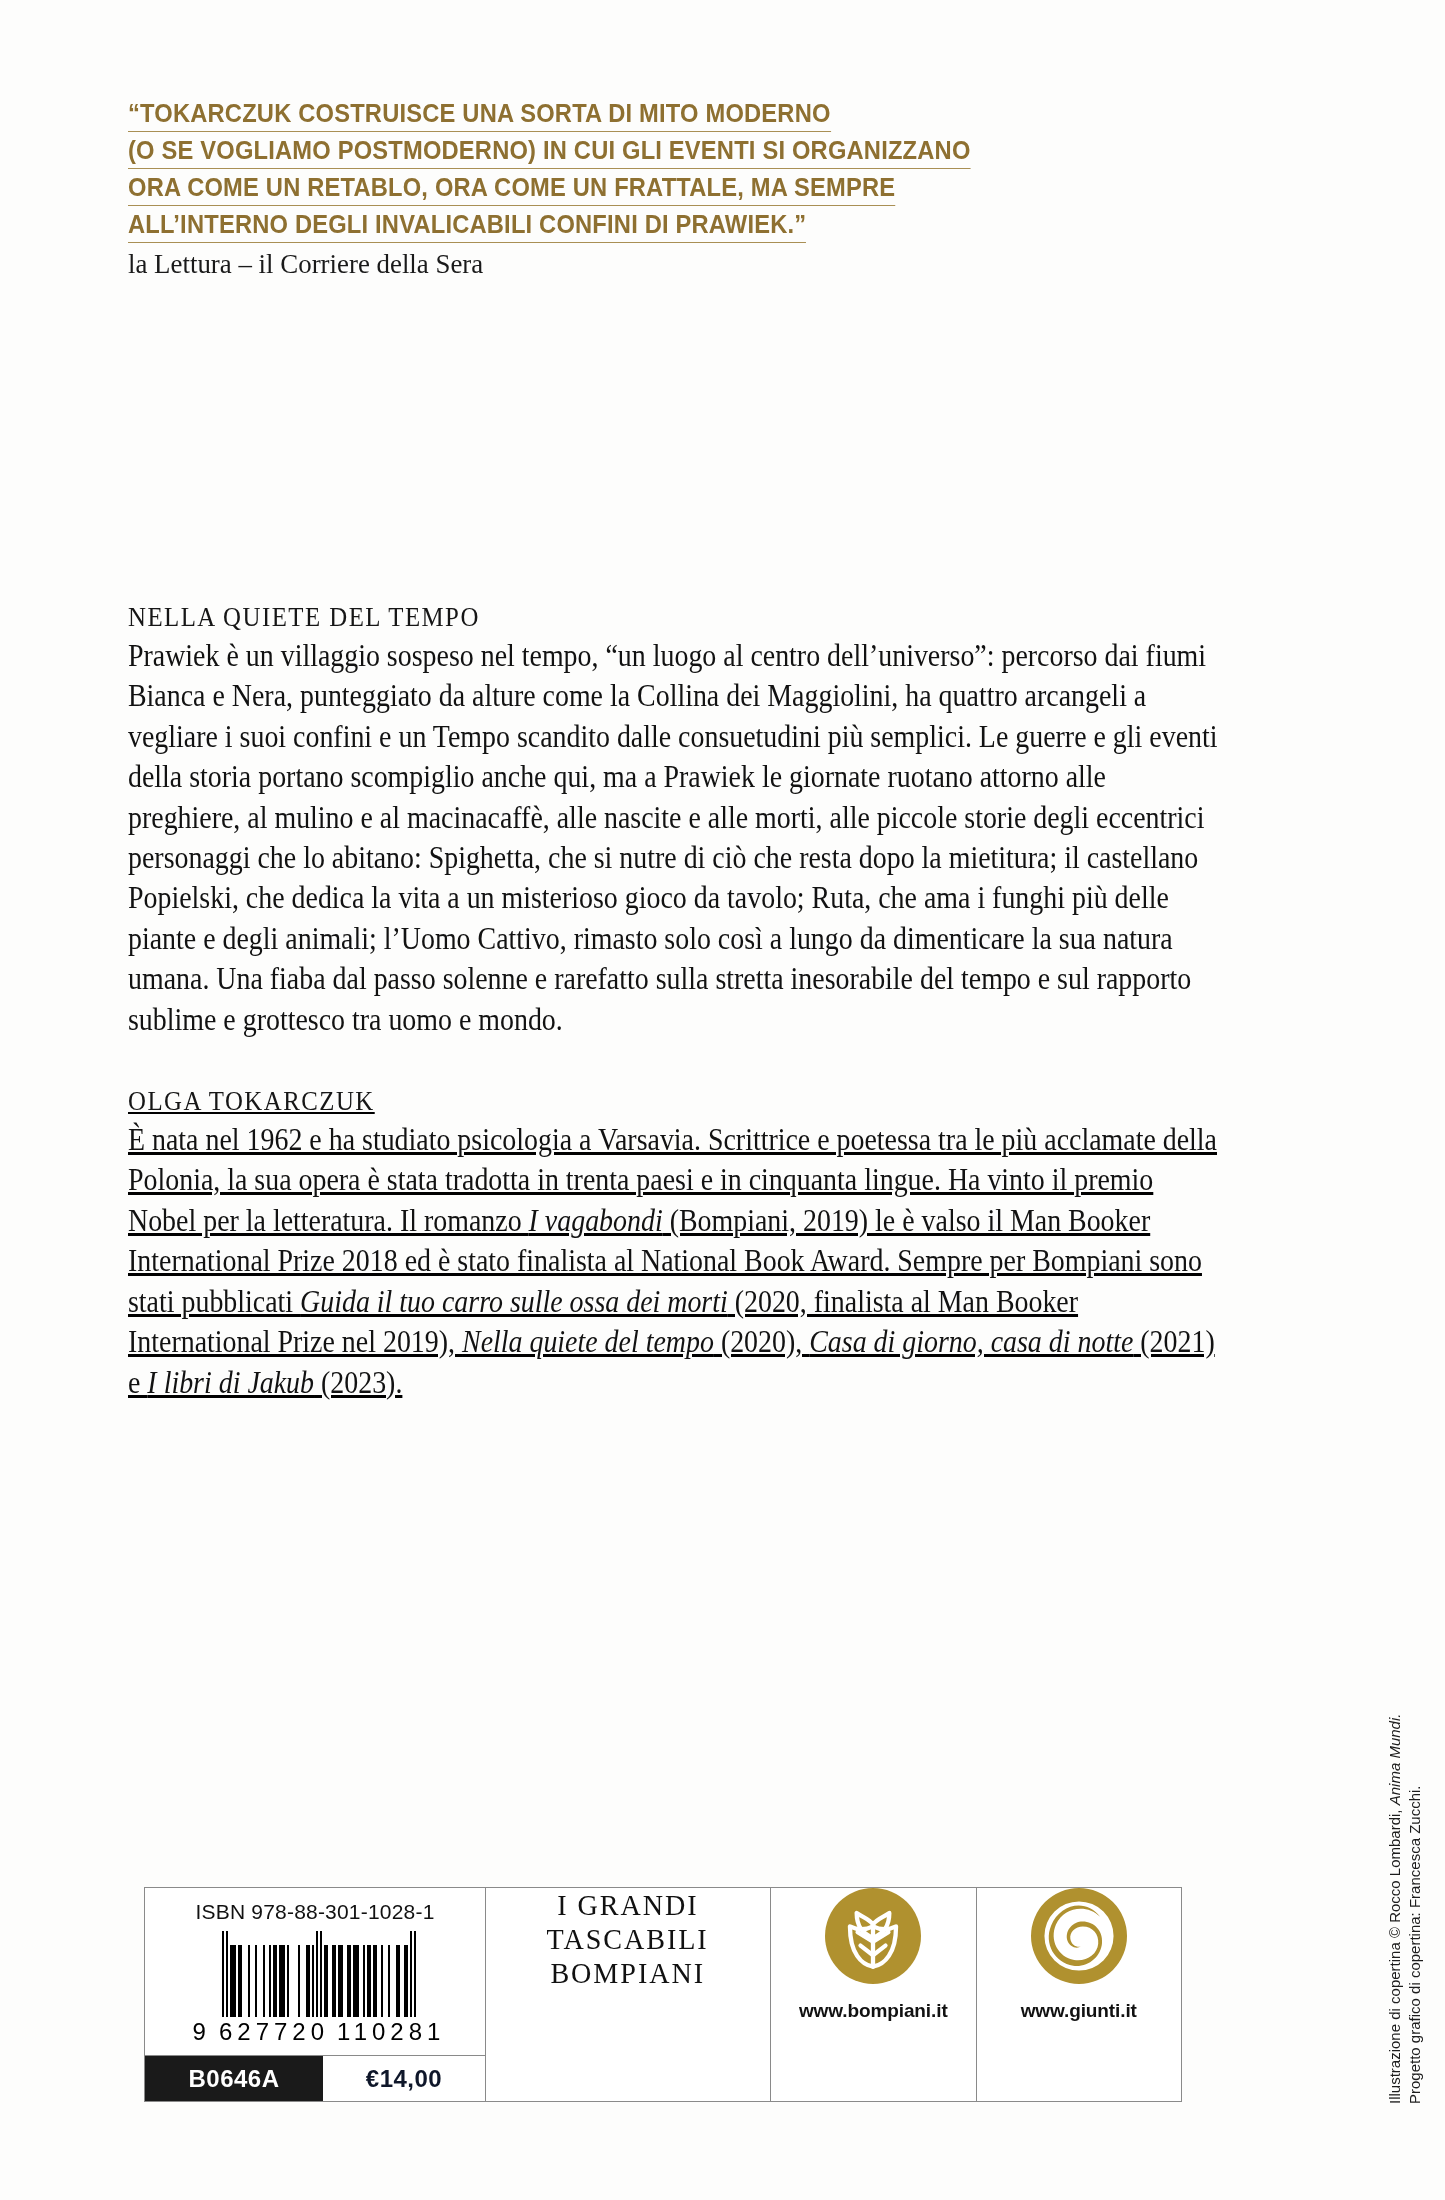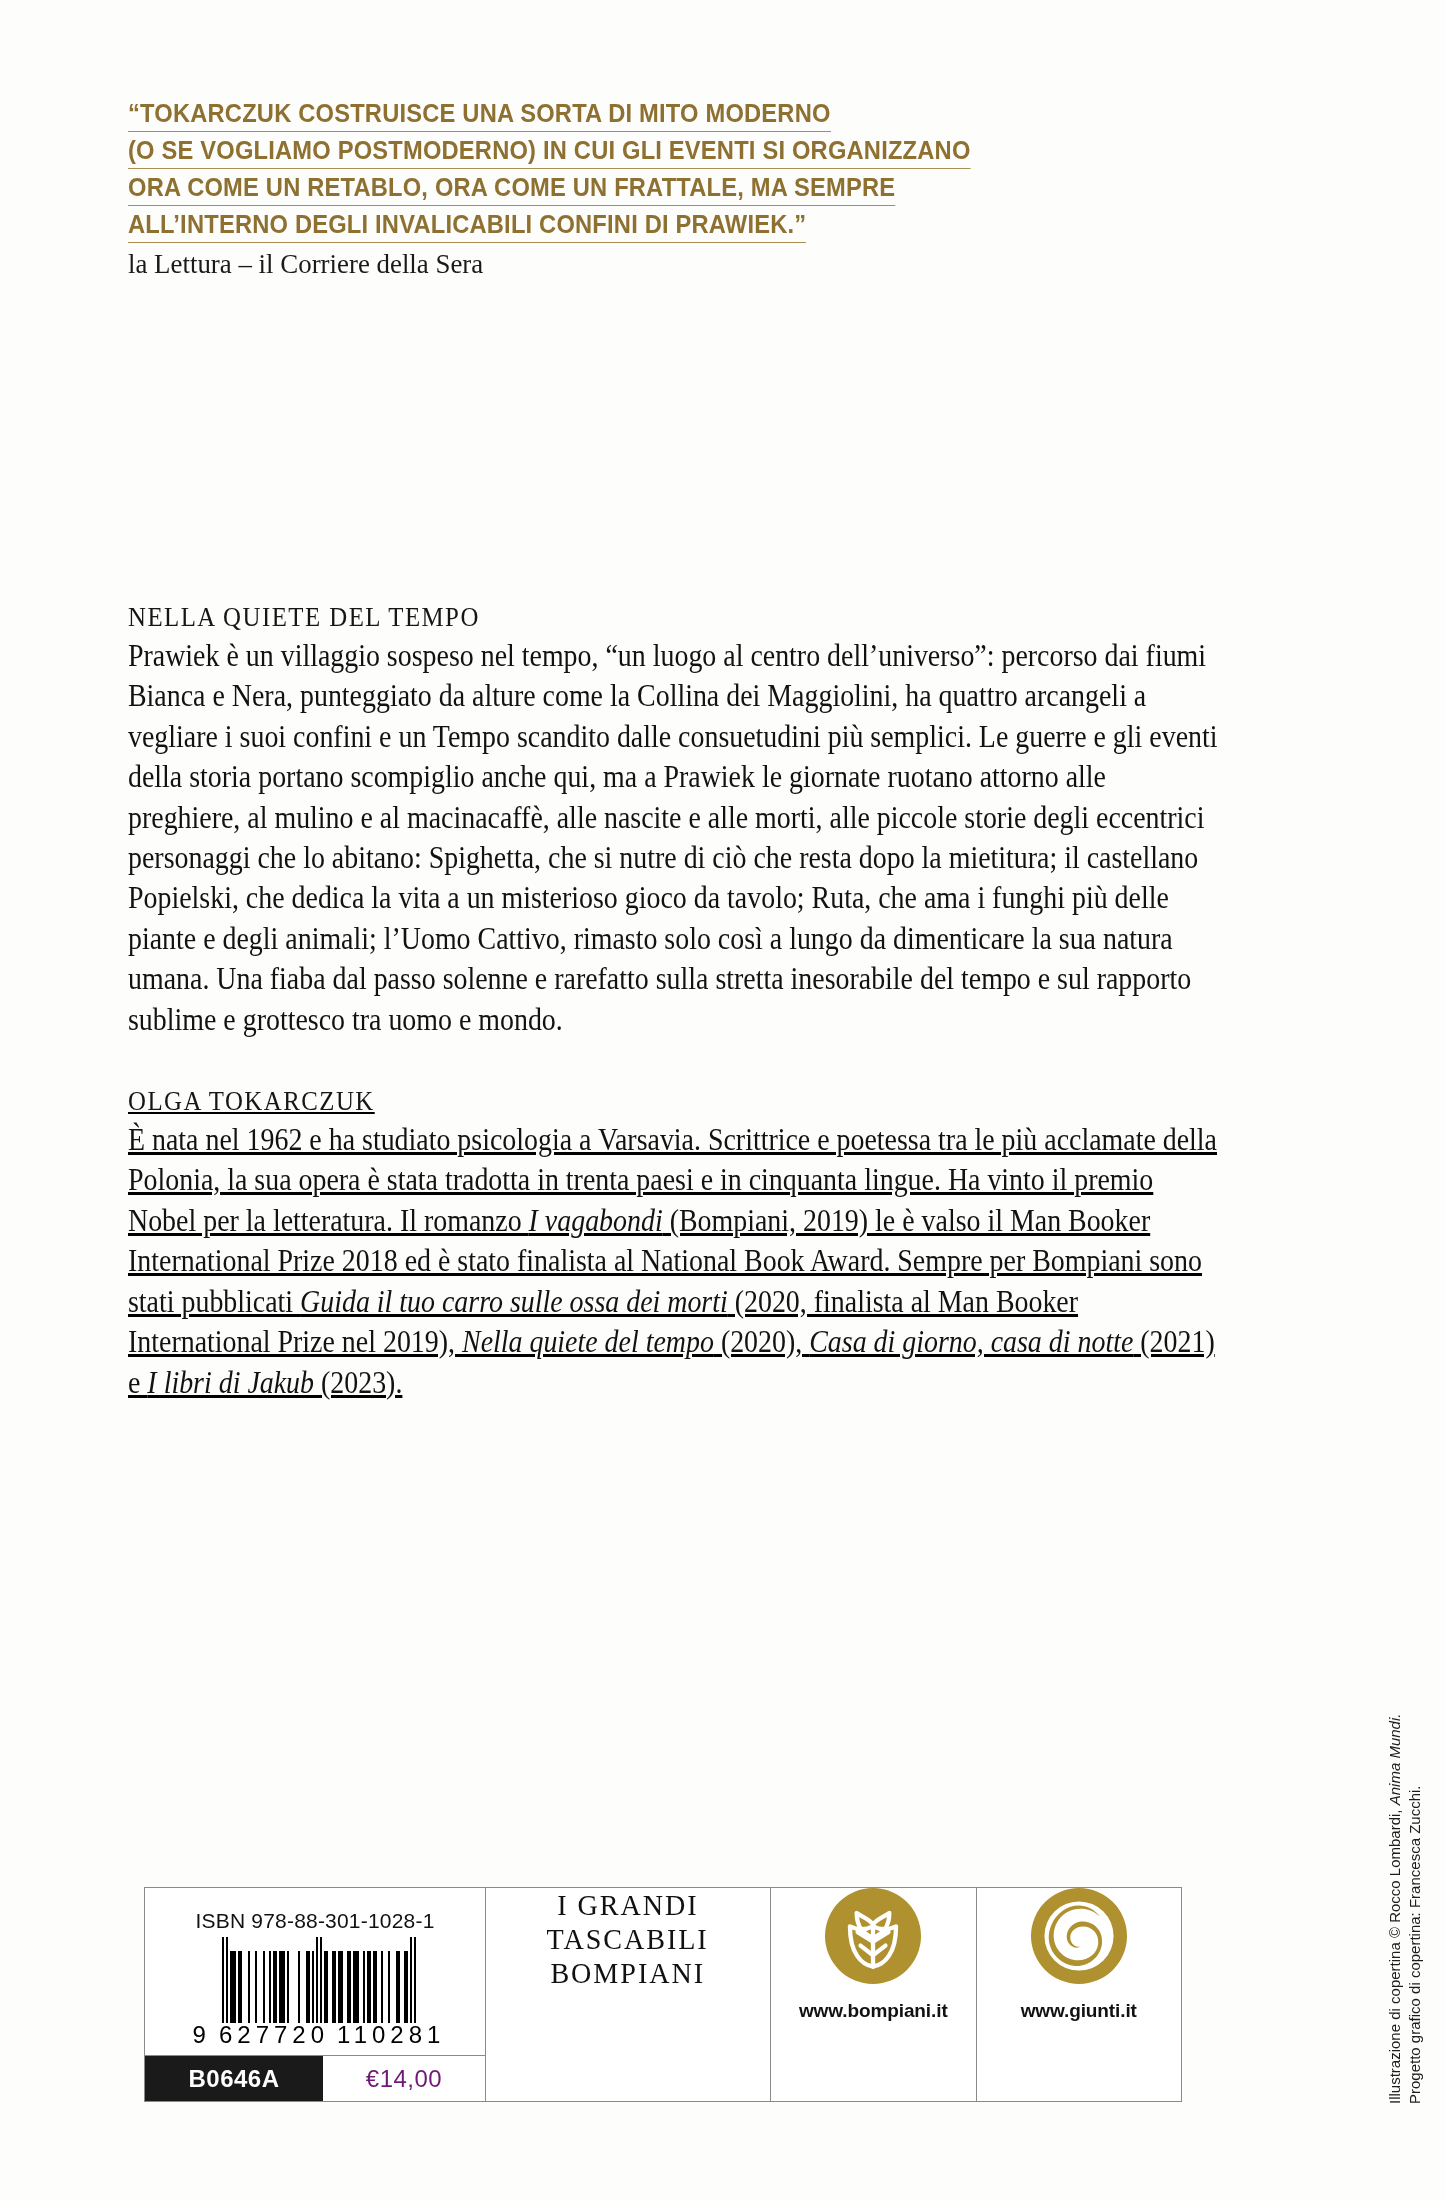--- a/index.html
+++ b/index.html
@@ -107,21 +107,21 @@
     flex-direction: column;
     align-items: center;
     position: relative;
   }
   .cell + .cell { border-left: 1.5px solid #8a8a8a; }
 
   
   .barcode-cell {
     width: 340px;
     padding: 0;
-    justify-content: flex-end;
+    justify-content: space-between;
   }
   .isbn-text {
     font-family: "Liberation Sans", sans-serif;
     font-size: 21px;
     color: #111;
     letter-spacing: 0.2px;
     margin-top: 12px;
     margin-bottom: 4px;
   }
   .bars {
@@ -165,23 +165,23 @@
     font-weight: bold;
     font-size: 24px;
     letter-spacing: 0.5px;
   }
   .price-box {
     flex: 1;
     display: flex;
     align-items: center;
     justify-content: center;
     font-family: "Liberation Sans", sans-serif;
-    font-weight: normal;
+    font-weight: bold;
     font-size: 24px;
-    color: #701a75;
+    color: #0f172a;
     letter-spacing: 0.5px;
   }
 
   
   .imprint-cell { width: 285px; }
   .imprint-line {
     font-family: "Liberation Serif", serif;
     font-size: 29px;
     line-height: 34px;
     color: #111;

